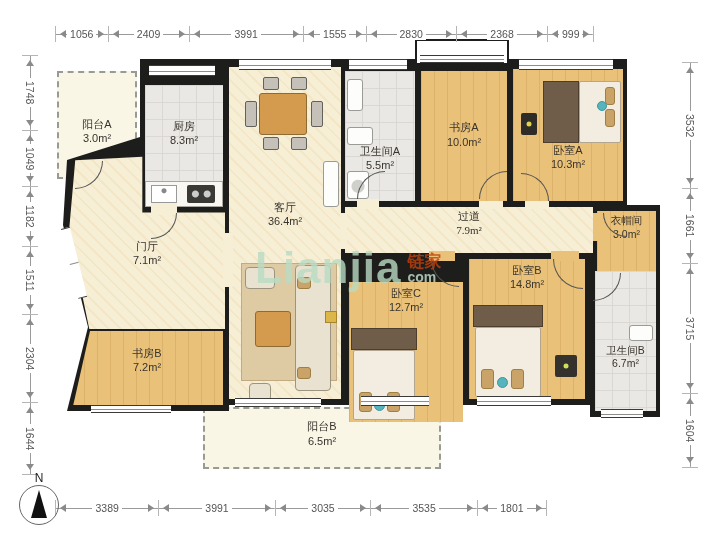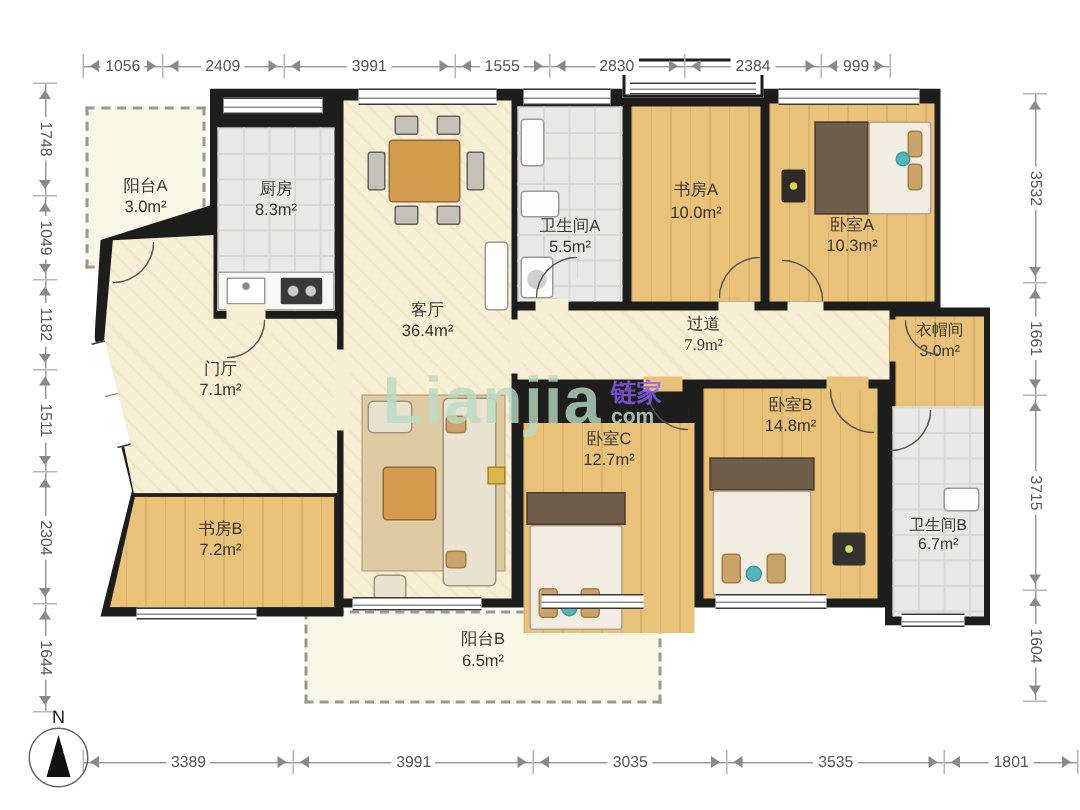--- a/index.html
+++ b/index.html
@@ -63,58 +63,58 @@
   .drk::after{content:"";position:absolute;width:5px;height:5px;border-radius:50%;background:#cfe05a;left:50%;top:50%;transform:translate(-50%,-50%);}
   .counter{background:#f8f7f4;border:1px solid #a9a6a0;}
   .sink{background:radial-gradient(circle 3px at 50% 30%,#888 0 2px,transparent 3px),#fff;border:1px solid #999;}
   .stove{background:radial-gradient(circle 4px at 30% 50%,#ccc 0 3px,transparent 4px),radial-gradient(circle 4px at 72% 50%,#ccc 0 3px,transparent 4px),#3a3936;border-radius:2px;}
   .washer{background:radial-gradient(circle 7px at 50% 55%,#cfcfcc 0 6px,transparent 7px),#fdfdfc;border:1px solid #9a9a96;border-radius:3px;}
 
   
   #watermark{z-index:5;display:flex;align-items:center;gap:6px;opacity:.8;pointer-events:none;}
   #wm-brand{font-size:44px;font-weight:700;color:#b9dcc4;letter-spacing:1px;}
   #wm-side{display:flex;flex-direction:column;line-height:1;}
-  #wm-cn{font-size:17px;font-weight:700;color:#8b5cf6;text-align:center;}
+  #wm-cn{font-size:17px;font-weight:700;color:#c2410c;text-align:center;}
   #wm-com{font-size:14px;font-weight:700;color:#c8e3d1;}
   #compass{z-index:10;width:46px;text-align:center;}
   #compass-n{font-size:12px;color:#222;line-height:1;}
   #compass-circle{position:relative;width:38px;height:38px;margin:1px auto 0;border:1px solid #666;border-radius:50%;}
   #needle{position:absolute;left:50%;top:4px;margin-left:-8px;width:0;height:0;
     border-left:8px solid transparent;border-right:8px solid transparent;border-bottom:28px solid #111;}
 </style>
 </head>
 <body>
 
 <div id="stage">
 
-  <div class="abs dim-row" style="left:55px;top:36px;width:539px;text-align:right;">
+  <div class="abs dim-row" style="left:55px;top:26px;width:539px;text-align:right;">
     <div class="dh" style="flex-grow:1056">
         <span>1056</span>
       </div>
     <div class="dh" style="flex-grow:2409">
         <span>2409</span>
       </div>
     <div class="dh" style="flex-grow:3991">
         <span>3991</span>
       </div>
     <div class="dh" style="flex-grow:1555">
         <span>1555</span>
       </div>
     <div class="dh" style="flex-grow:2830">
         <span>2830</span>
       </div>
     <div class="dh" style="flex-grow:2927">
-        <span>2384</span>
+        <span>2368</span>
       </div>
     <div class="dh" style="flex-grow:999">
         <span>999</span>
       </div>
   </div>
 
-  <div class="abs dim-row" style="left:55px;top:500px;width:664px;">
+  <div class="abs dim-row" style="left:55px;top:500px;width:492px;">
     <div class="dh" style="flex-grow:3389">
         <span>3389</span>
       </div>
     <div class="dh" style="flex-grow:3991">
         <span>3991</span>
       </div>
     <div class="dh" style="flex-grow:3035">
         <span>3035</span>
       </div>
     <div class="dh" style="flex-grow:3535">

